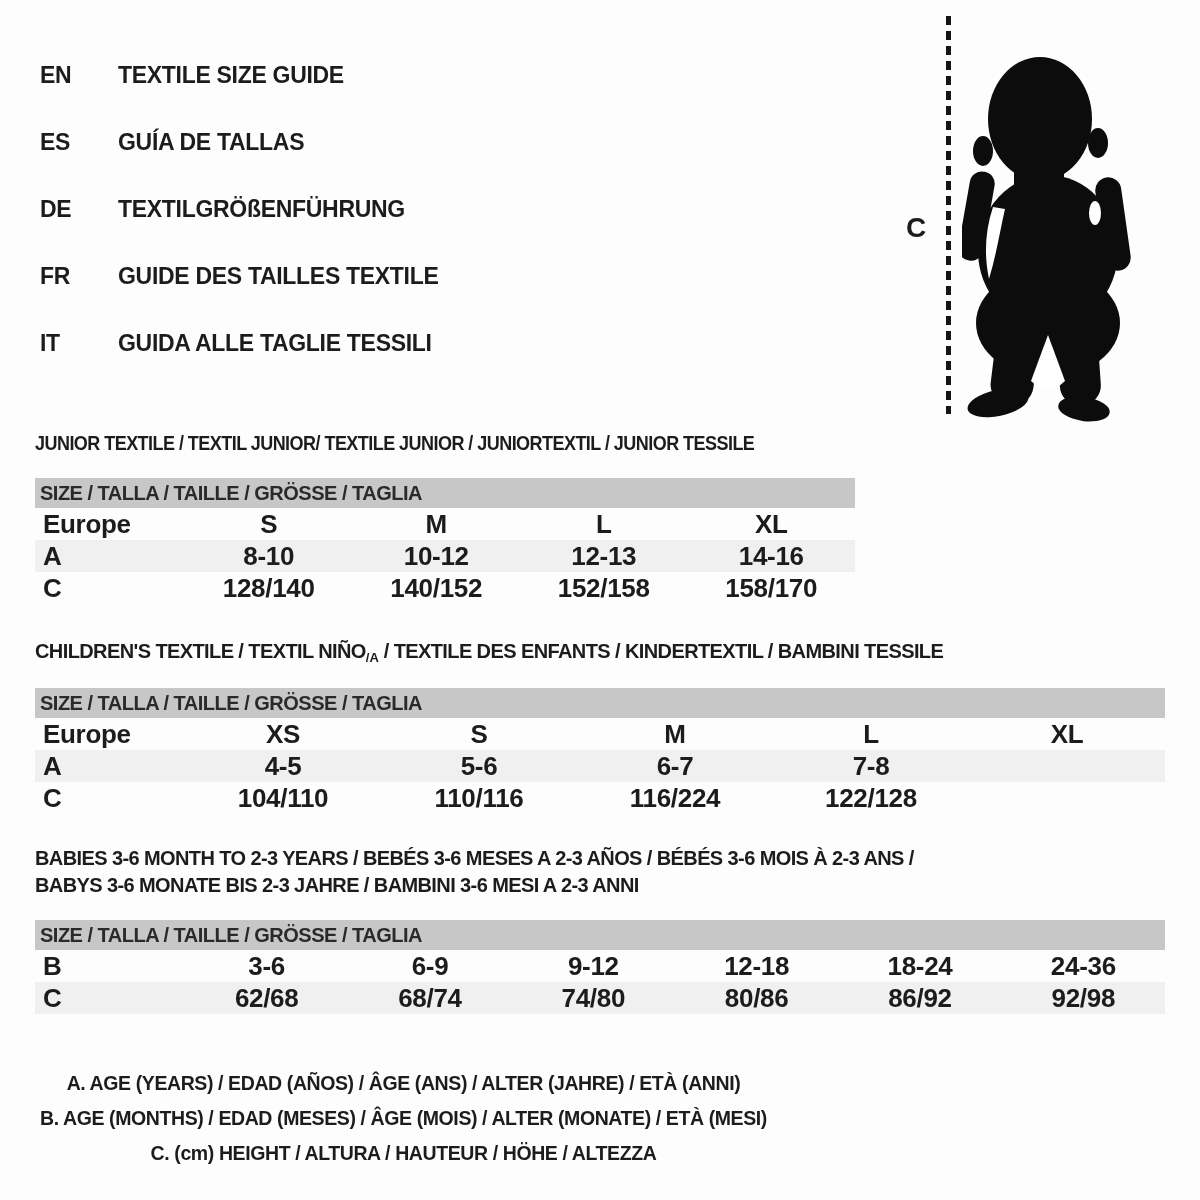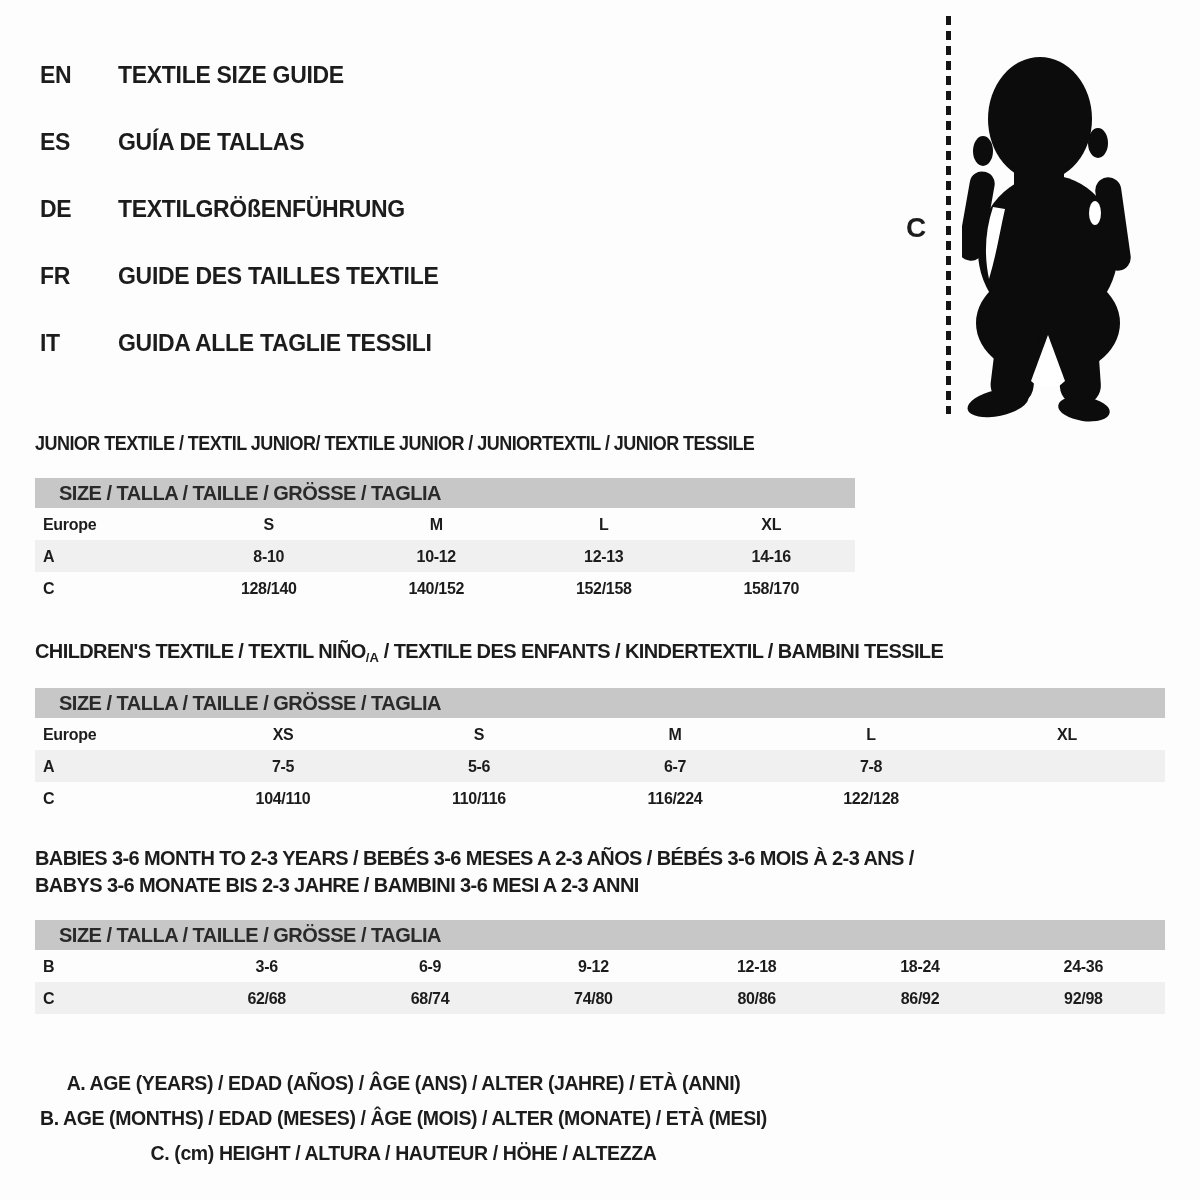--- a/index.html
+++ b/index.html
@@ -22,23 +22,23 @@
   
   .section{position:absolute;left:35px;}
   .sec-junior{top:430px;width:820px;}
   .sec-children{top:638px;width:1130px;}
   .sec-babies{top:845px;width:1130px;}
   .title{font-size:20px;line-height:27px;letter-spacing:-0.6px;white-space:nowrap;}
   .condense{display:inline-block;transform:scaleX(0.9);transform-origin:0 50%;}
   .sub{font-size:13px;position:relative;top:4px;letter-spacing:0;}
   .size-band{
     margin-top:21px;height:30px;line-height:30px;background:#c7c7c7;color:#2a2a2a;
-    padding-left:24px;font-size:20px;letter-spacing:-0.5px;
+    padding-left:5px;font-size:20px;letter-spacing:-0.5px;
   }
-  .trow{display:grid;height:32px;line-height:33px;font-size:16px;letter-spacing:-0.3px;}
+  .trow{display:grid;height:32px;line-height:33px;font-size:26px;letter-spacing:-0.3px;}
   .trow.alt{background:#f0f0f0;}
   .trow > div{text-align:center;}
   .trow > div:first-child{text-align:left;padding-left:8px;}
   .tbl-junior .trow{grid-template-columns:150px repeat(4,1fr);}
   .tbl-children .trow{grid-template-columns:150px repeat(5,1fr);}
   .tbl-babies .trow{grid-template-columns:150px repeat(6,1fr);}
   
   .legend{position:absolute;left:40px;top:1066px;font-size:19.5px;line-height:35px;letter-spacing:-0.4px;white-space:nowrap;text-align:center;}
 </style>
 </head>
@@ -130,21 +130,21 @@
     <div class="trow">
       <div>Europe</div>
       <div>XS</div>
       <div>S</div>
       <div>M</div>
       <div>L</div>
       <div>XL</div>
     </div>
     <div class="trow alt">
       <div>A</div>
-      <div>7-5</div>
+      <div>4-5</div>
       <div>5-6</div>
       <div>6-7</div>
       <div>7-8</div>
     </div>
     <div class="trow">
       <div>C</div>
       <div>104/110</div>
       <div>110/116</div>
       <div>116/224</div>
       <div>122/128</div>

